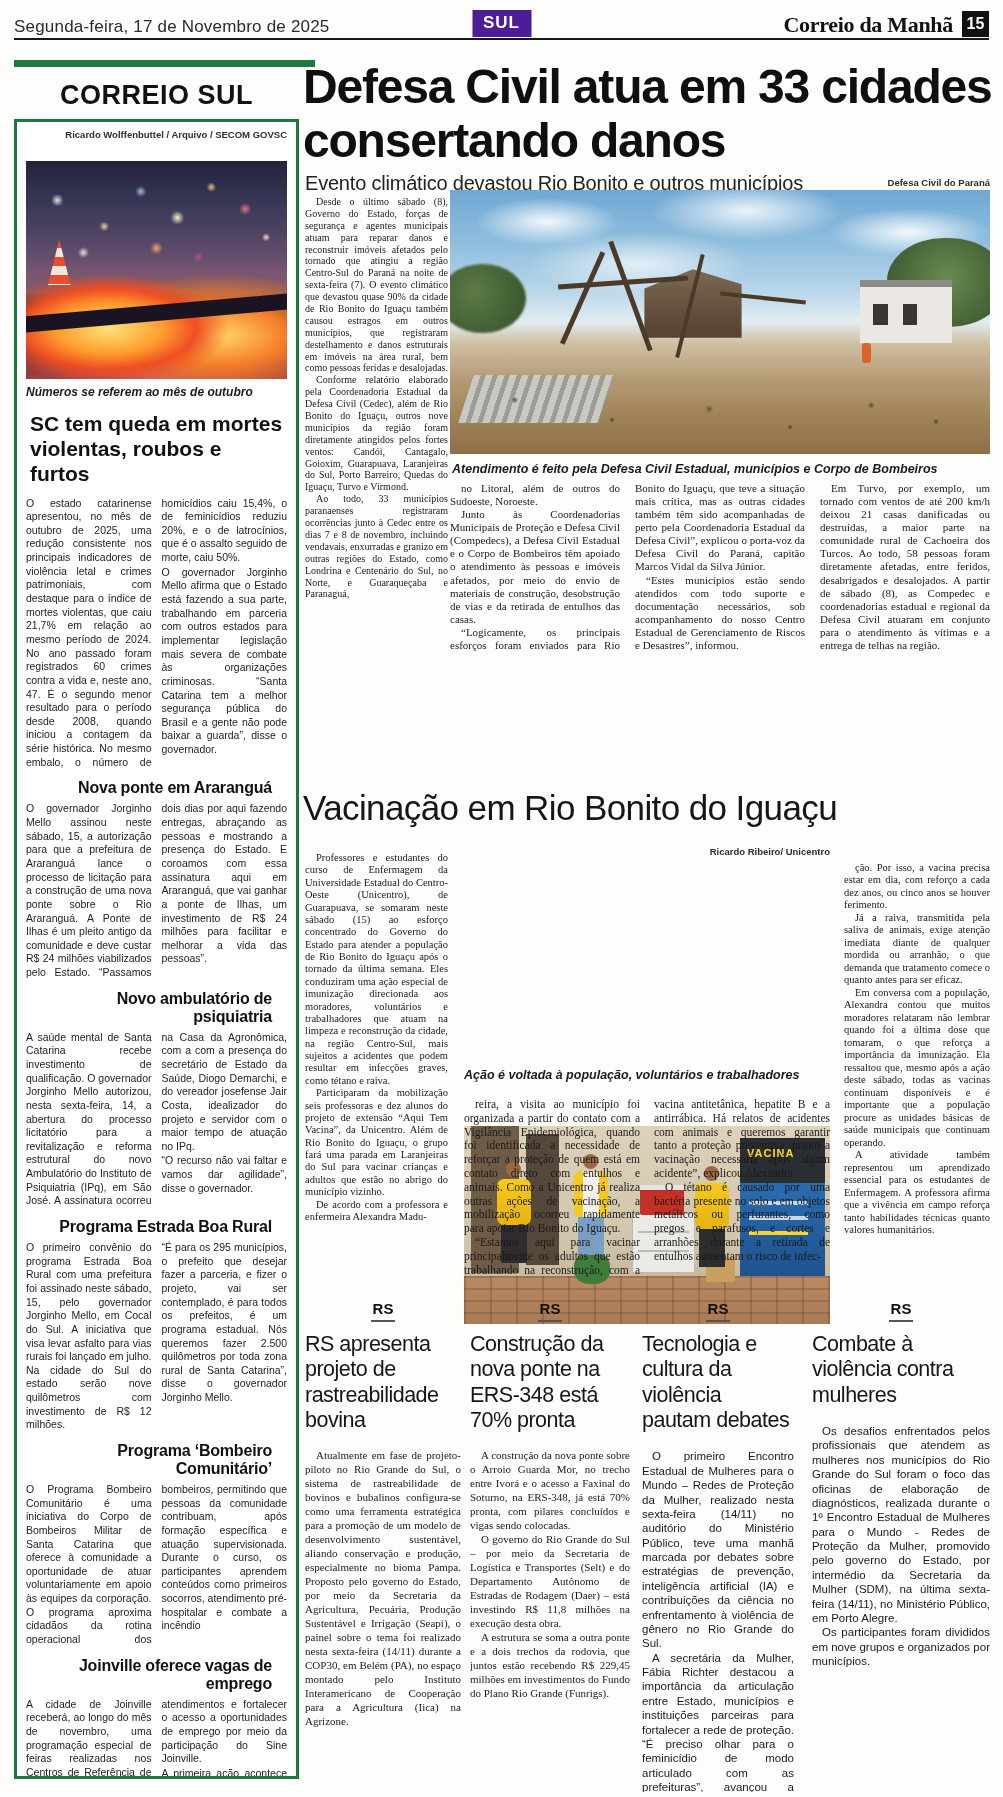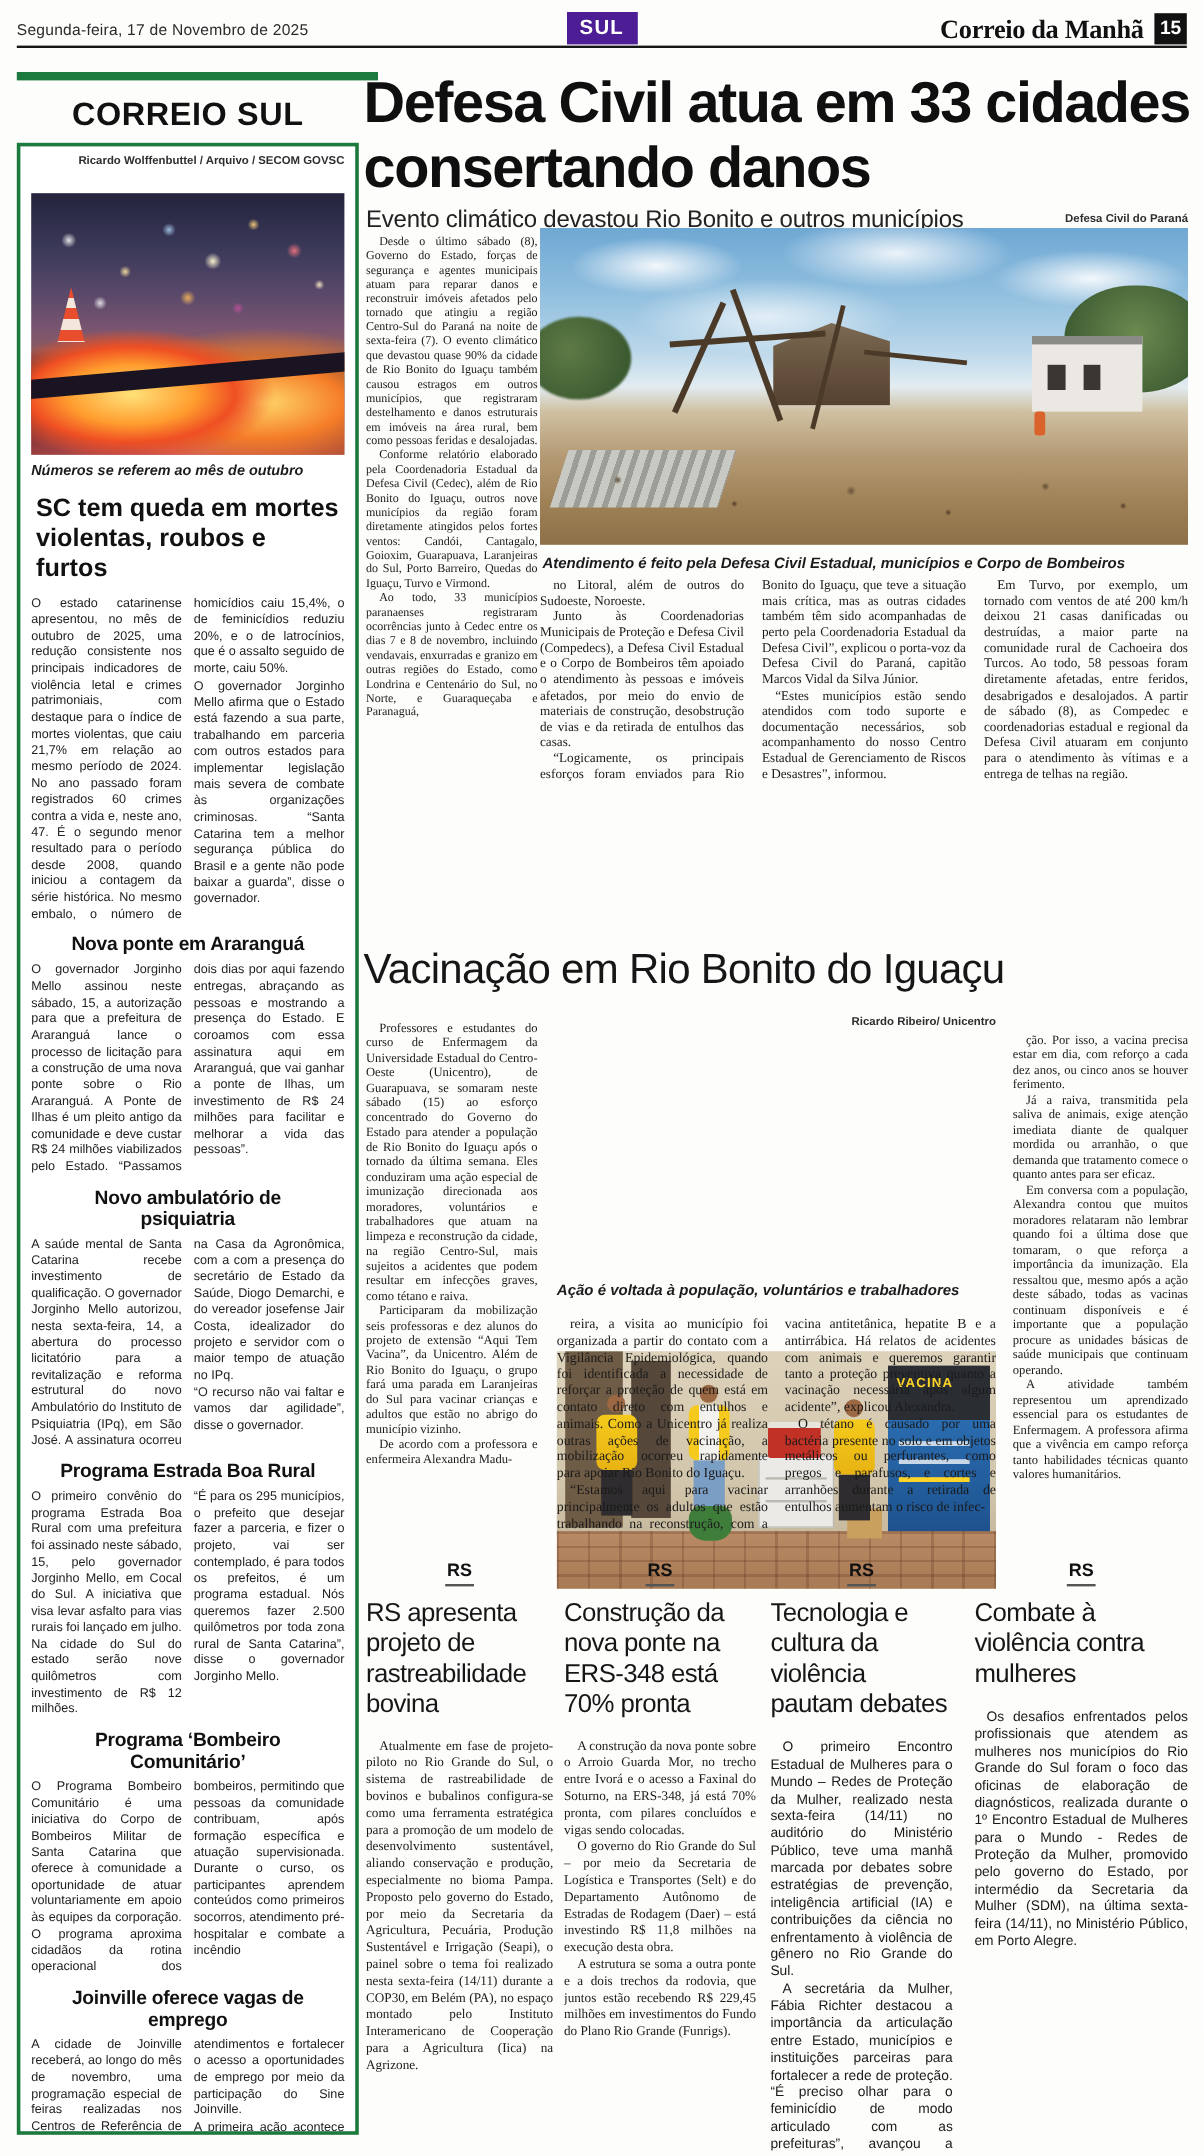--- a/index.html
+++ b/index.html
@@ -3,38 +3,38 @@
 <meta charset="utf-8">
 <style>
   *{margin:0;padding:0;box-sizing:border-box}
   html,body{background:#ffffff}
   body{font-family:"Liberation Sans",sans-serif;color:#1a1a1a}
   .page{position:relative;width:1003px;height:1797px;margin:0 auto;background:#fdfdfc;overflow:hidden}
   .abs{position:absolute}
 
   
   .hdr{position:absolute;left:14px;top:10px;width:975px;height:30px;border-bottom:2px solid #161616}
-  .hdr-date{position:absolute;left:0;top:7px;font-size:13px;color:#2b2b2b;letter-spacing:.2px}
+  .hdr-date{position:absolute;left:0;top:7px;font-size:17px;color:#2b2b2b;letter-spacing:.2px}
   .hdr-sul{position:absolute;left:50%;top:0;transform:translateX(-50%);background:#4c1d95;color:#fff;
            font-weight:700;font-size:17px;letter-spacing:1px;padding:3px 11px 4px}
   .hdr-mast{position:absolute;right:36px;top:2px;font-family:"Liberation Serif",serif;font-weight:700;
             font-size:22px;color:#111;letter-spacing:-.3px}
   .hdr-num{position:absolute;right:0;top:1px;background:#111;color:#fff;font-weight:700;font-size:16px;
            width:27px;height:26px;text-align:center;line-height:26px}
 
   .green-rule{position:absolute;left:14px;top:60px;width:301px;height:7px;background:#1d7a3e}
 
   
   .leftcol{position:absolute;left:14px;top:74px;width:285px}
   .leftcol-title{text-align:center;font-size:27px;font-weight:800;letter-spacing:.5px;color:#111;margin:6px 0 8px}
   .greenbox{border:3px solid #1d7a3e;height:1660px;padding:7px 9px;overflow:hidden;background:#fff}
   .credit{font-size:9.5px;font-weight:700;color:#2e2e2e;text-align:right;margin-bottom:21px}
   .photo-caption{font-style:italic;font-weight:700;font-size:12px;color:#1c1c1c;margin:6px 0 2px}
   .lead-head{text-align:left;font-size:21px;font-weight:700;line-height:1.2;margin:12px 4px 10px;color:#111}
-  .sec-head{text-align:center;font-size:16px;font-weight:700;margin:10px 15px 5px;color:#111;letter-spacing:-.2px}
+  .sec-head{text-align:right;font-size:16px;font-weight:700;margin:10px 15px 5px;color:#111;letter-spacing:-.2px}
   .sans-body{column-count:2;column-gap:10px;font-size:10.5px;line-height:1.3;text-align:justify;color:#222}
   .sans-body p{margin:0 0 1px}
 
   
   .ph{position:relative;overflow:hidden}
   .photo1{width:100%;height:218px;
     background:
       radial-gradient(circle 9px at 12% 18%,rgba(255,255,255,.85),rgba(255,255,255,0) 70%),
       radial-gradient(circle 7px at 30% 30%,rgba(255,230,160,.9),rgba(255,230,160,0) 70%),
       radial-gradient(circle 8px at 44% 14%,rgba(180,220,255,.8),rgba(180,220,255,0) 70%),
@@ -318,16 +318,17 @@
     <div class="brief-body sansb">
         <p>O primeiro Encontro Estadual de Mulheres para o Mundo – Redes de Proteção da Mulher, realizado nesta sexta-feira (14/11) no auditório do Ministério Público, teve uma manhã marcada por debates sobre estratégias de prevenção, inteligência artificial (IA) e contribuições da ciência no enfrentamento à violência de gênero no Rio Grande do Sul.</p>
         <p>A secretária da Mulher, Fábia Richter destacou a importância da articulação entre Estado, municípios e instituições parceiras para fortalecer a rede de proteção. “É preciso olhar para o feminicídio de modo articulado com as prefeituras”, avançou a secretária.</p>
       </div>
   </div>
   <div class="brief b4">
     <div class="kick-wrap"><span class="kick">RS</span></div>
     <div class="brief-head">Combate à violência contra mulheres</div>
     <div class="brief-body sansb">
         <p>Os desafios enfrentados pelos profissionais que atendem as mulheres nos municípios do Rio Grande do Sul foram o foco das oficinas de elaboração de diagnósticos, realizada durante o 1º Encontro Estadual de Mulheres para o Mundo - Redes de Proteção da Mulher, promovido pelo governo do Estado, por intermédio da Secretaria da Mulher (SDM), na última sexta-feira (14/11), no Ministério Público, em Porto Alegre.</p>
+        <p>Os participantes foram divididos em nove grupos e organizados por municípios.</p>
       </div>
   </div>
 
 </div>
 
 </body></html>

